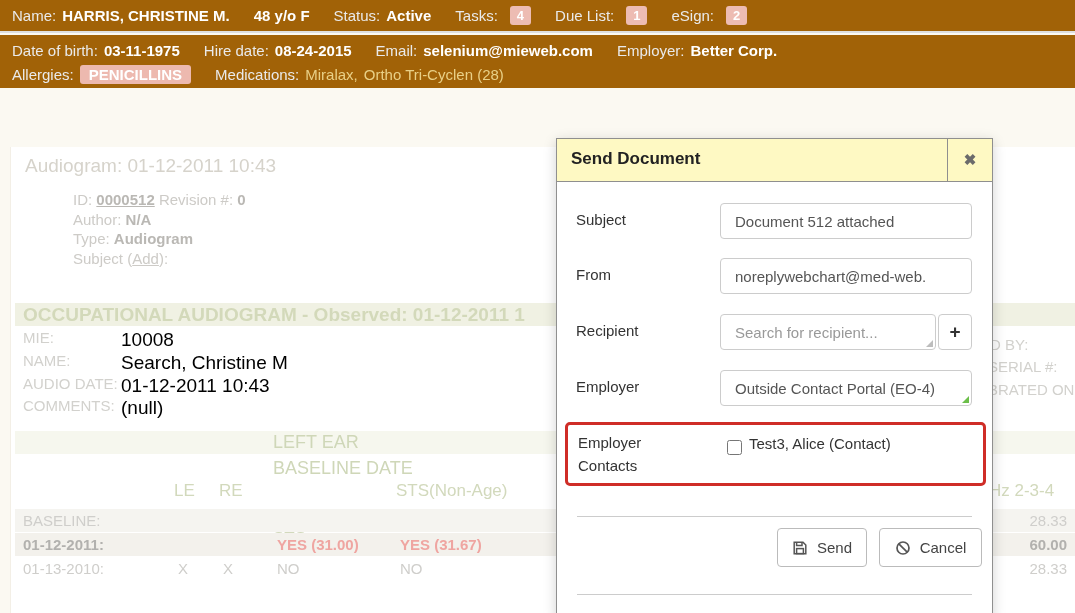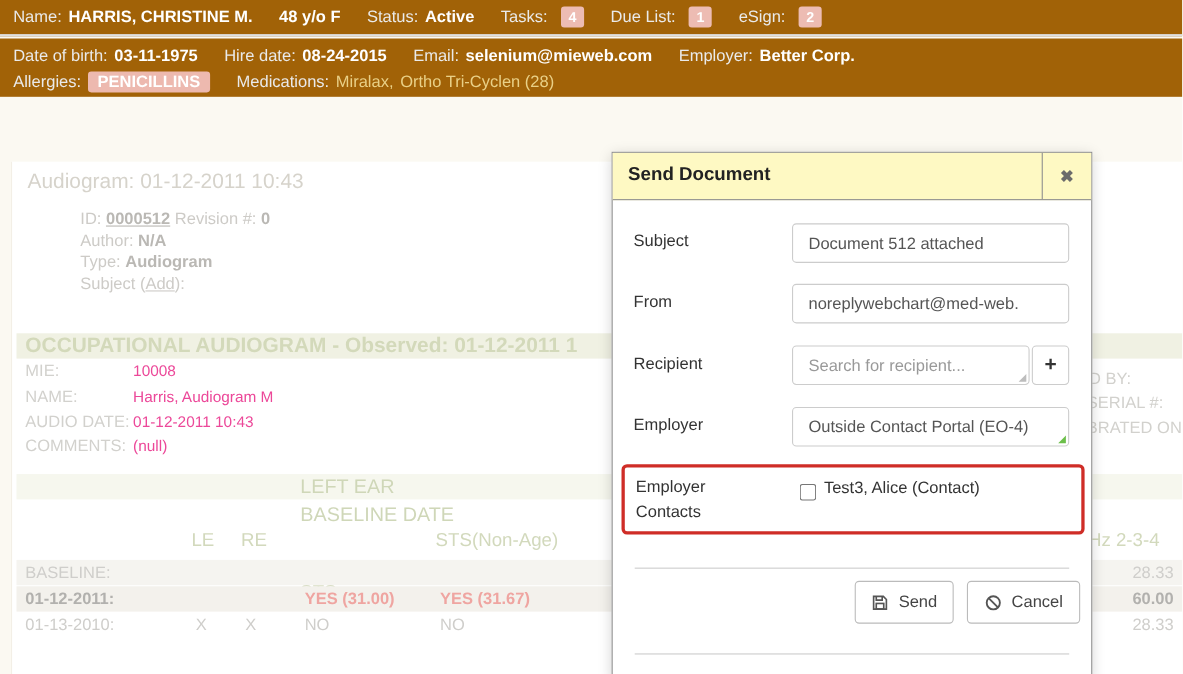--- a/index.html
+++ b/index.html
@@ -27,21 +27,21 @@
   .abs { position:absolute; }
   .doc-heading { left:14px; top:8px; font-size:19px; color:#d6d3cb; }
   .doc-meta { left:14px; top:43px; font-size:15px; line-height:19.5px; color:#cdcbc7;margin-left:48px; }
   .doc-meta b { color:#bab8b4; }
   .doc-meta .ulink { text-decoration:underline; cursor:pointer; }
   .band { left:4px; right:0; height:23px; }
   .band-green { background:#f0f1e3; }
   .band-soft { background:#f6f7ee; }
   .occ-title { left:12px; top:157px; font-size:19px; font-weight:bold; color:#d3d9ba; }
   .info-label { left:12px; font-size:15px; color:#d2d1cd; }
-  .info-value { left:110px; font-size:14px; color:#ec4899; }
+  .info-value { left:110px; font-size:19px; color:#000000; }
   .rpart { font-size:15px; color:#d2d1cd; }
   .bl-title { font-size:18px; color:#cfd7b8; }
   .bl-col { font-size:17px; color:#d2d9bc; }
   .row-band { left:4px; right:0; height:23px; line-height:23px; font-size:15px;padding-left:45px; }
   .row-light1 { background:#f5f4f0; }
   .row-light2 { background:#f3f1ec; }
   .cell { position:absolute; top:0; color:#cfcecb; }
   .cell-bold { color:#b2b1ae; font-weight:bold; }
   .cell-alert { color:#efa5a1; font-weight:bold; }
   .cell-right { width:62px; text-align:right; }
@@ -130,21 +130,21 @@
         <span>Subject (</span><span class="ulink">Add</span><span>):</span>
       </div>
     </div>
 
     <div class="abs band band-green" style="top:156px;"></div>
     <div class="abs occ-title">OCCUPATIONAL AUDIOGRAM - Observed: 01-12-2011 1</div>
 
     <div class="abs info-label" style="top:182px;">MIE:</div>
     <div class="abs info-value" style="top:182px;">10008</div>
     <div class="abs info-label" style="top:205px;">NAME:</div>
-    <div class="abs info-value" style="top:205px;">Harris, Audiogram M</div>
+    <div class="abs info-value" style="top:205px;">Search, Christine M</div>
     <div class="abs info-label" style="top:228px;">AUDIO DATE:</div>
     <div class="abs info-value" style="top:228px;">01-12-2011 10:43</div>
     <div class="abs info-label" style="top:250px;">COMMENTS:</div>
     <div class="abs info-value" style="top:250px;">(null)</div>
 
     <div class="abs rpart" style="left:979px; top:189px;">D BY:</div>
     <div class="abs rpart" style="left:977px; top:211px;">SERIAL #:</div>
     <div class="abs rpart" style="left:977px; top:234px;">BRATED ON</div>
 
     <div class="abs band band-soft" style="top:284px;"></div>

